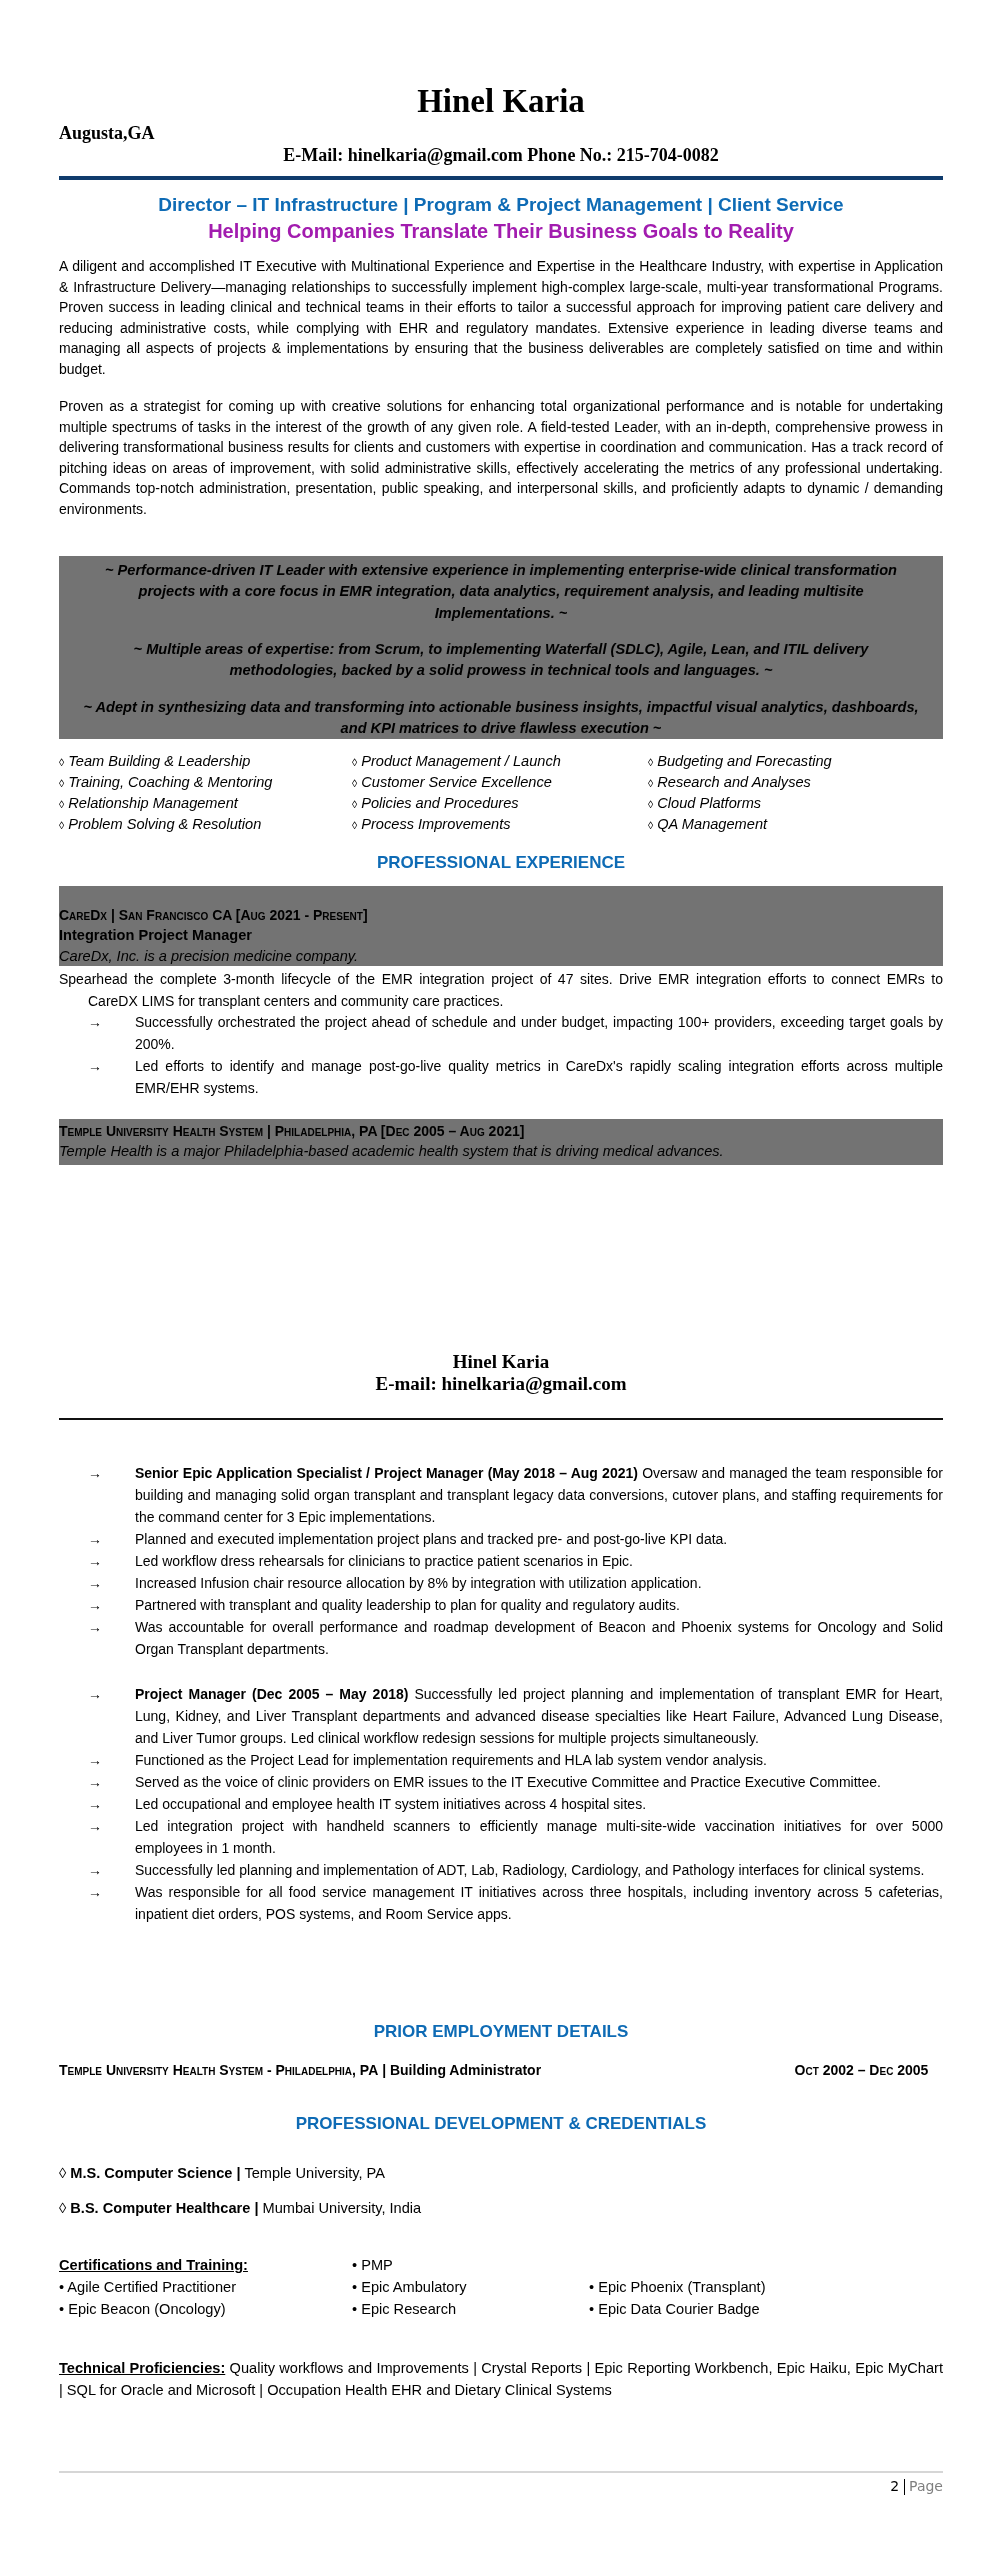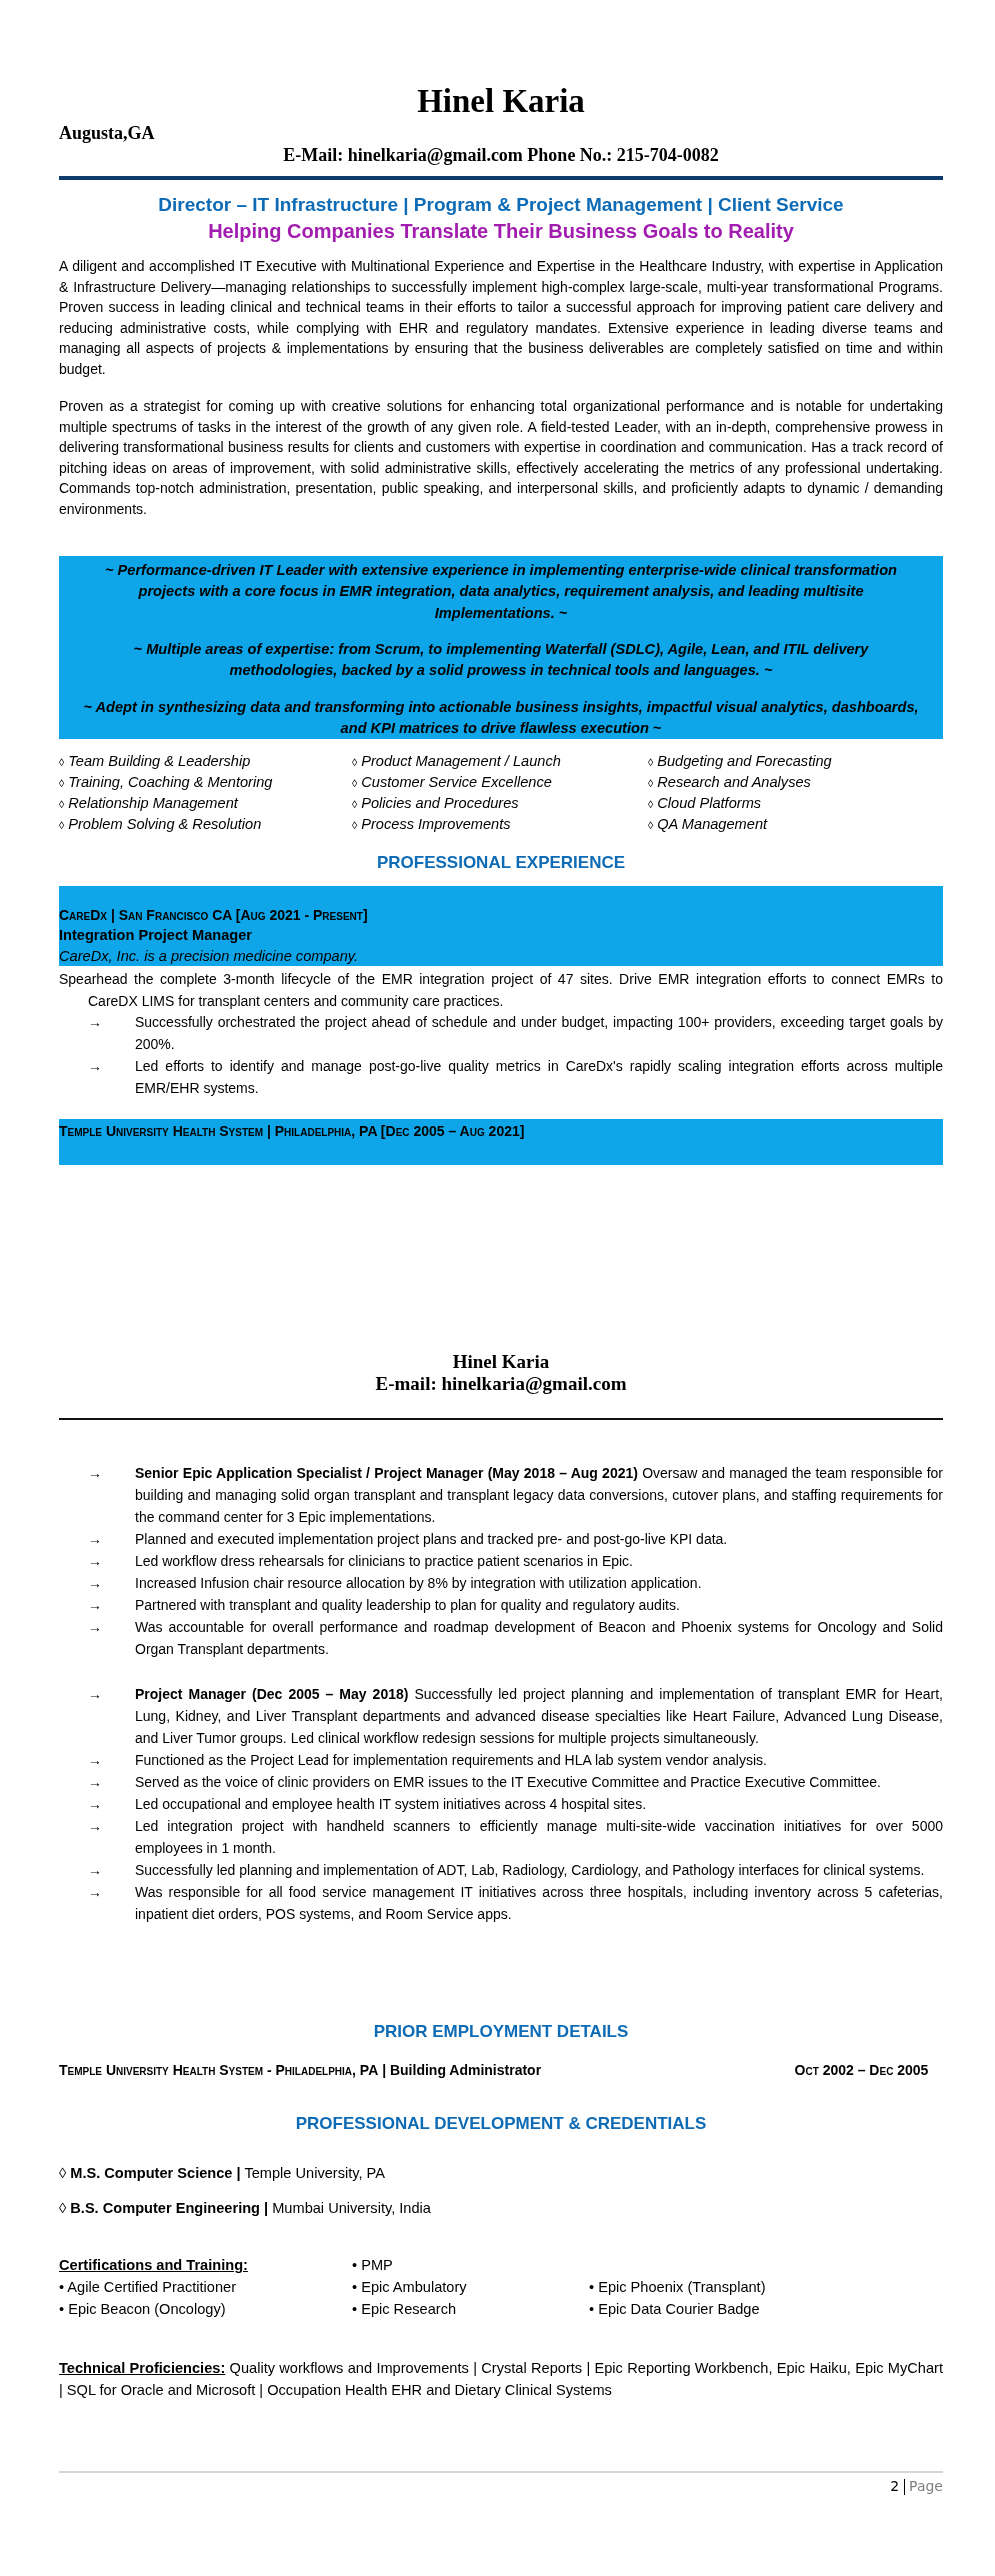--- a/index.html
+++ b/index.html
@@ -7,21 +7,21 @@
   .serif { font-family: "Liberation Serif", serif; }
   .center { text-align: center; }
   .abs { position: absolute; left: 59px; width: 884px; }
   .name { font-family: "Liberation Serif", serif; font-weight: bold; font-size: 33px; line-height: 35px; text-align: center; }
   .loc { font-family: "Liberation Serif", serif; font-weight: bold; font-size: 18px; line-height: 21px; text-align: left; }
   .contact { font-family: "Liberation Serif", serif; font-weight: bold; font-size: 18px; line-height: 21px; text-align: center; }
   .rule-blue { height: 3.5px; background: #0f3b6c; }
   .headline { color: #0e6bb5; font-weight: bold; font-size: 19px; text-align: center; line-height: 23.4px; }
   .tagline { color: #a21caf; font-weight: bold; font-size: 20px; text-align: center; line-height: 21px; }
   .para { font-size: 14px; line-height: 20.5px; text-align: justify; }
-  .greybox { background: #0ea5e9; }
+  .greybox { background: #737373; }
   .quote { font-size: 14.6px; font-weight: bold; font-style: italic; text-align: center; line-height: 21.7px; padding: 0 23.4px; }
   .skills { display: grid; grid-template-columns: 293px 296px 293px; font-size: 14.6px; font-style: italic; line-height: 20px; }
   .sec-title { color: #0e6bb5; font-weight: bold; font-size: 17px; text-align: center; line-height: 21px; }
   .co-head { font-size: 14px; font-weight: bold; font-variant: small-caps; line-height: 20px; }
   .role { font-size: 14.6px; font-weight: bold; line-height: 20.5px; }
   .co-desc { font-size: 14.6px; font-style: italic; line-height: 20.5px; }
   .arrow-list { list-style: none; margin: 0; padding: 0; }
   .arrow-list li { position: relative; padding-left: 76px; font-size: 14px; line-height: 20px; text-align: justify; }
   .arrow-list li .arr { position: absolute; left: 29px; top: 0; }
   .rule-black { height: 2.3px; background: #111; }
@@ -81,20 +81,21 @@
 <div class="abs" style="top:969px;">
   <div class="para" style="line-height:21.7px; padding-left:29px; text-indent:-29px;">Spearhead the complete 3-month lifecycle of the EMR integration project of 47 sites. Drive EMR integration efforts to connect EMRs to CareDX LIMS for transplant centers and community care practices.</div>
   <ul class="arrow-list" style="margin-top:0;">
     <li style="line-height:21.7px;"><span class="arr">→</span><span>Successfully orchestrated the project ahead of schedule and under budget, impacting 100+ providers, exceeding target goals by 200%.</span></li>
     <li style="line-height:21.7px;"><span class="arr">→</span><span>Led efforts to identify and manage post-go-live quality metrics in CareDx's rapidly scaling integration efforts across multiple EMR/EHR systems.</span></li>
   </ul>
 </div>
 
 <div class="abs greybox" style="top:1119px; height:46px; padding-top:1.8px; box-sizing:border-box;">
   <div class="co-head">Temple University Health System | Philadelphia, PA [Dec 2005 – Aug 2021]</div>
+  <div class="co-desc">Temple Health is a major Philadelphia-based academic health system that is driving medical advances.</div>
 </div>
 
 <div class="abs" style="top:1351px;">
   <div class="serif center" style="font-weight:bold; font-size:19px; line-height:22px;">Hinel Karia</div>
   <div class="serif center" style="font-weight:bold; font-size:19px; line-height:22px;">E-mail: hinelkaria@gmail.com</div>
 </div>
 <div class="abs rule-black" style="top:1418px;"></div>
 
 <div class="abs" style="top:1462px;">
   <ul class="arrow-list">
@@ -122,21 +123,21 @@
   <div style="padding-left:0;">
     <span style="font-variant:small-caps;">Temple University Health System - Philadelphia, PA</span><span> | Building Administrator</span>
   </div>
   <div style="padding-right:14.6px; font-variant:small-caps;">Oct 2002 – Dec 2005</div>
 </div>
 
 <div class="abs sec-title" style="top:2113px;">PROFESSIONAL DEVELOPMENT &amp; CREDENTIALS</div>
 
 <div class="abs" style="top:2163px; font-size:14.6px;">
   <div style="line-height:20px;"><span>◊</span> <b>M.S. Computer Science</b><b> |</b><span> Temple University, PA</span></div>
-  <div style="line-height:20px; margin-top:15px;"><span>◊</span> <b>B.S. Computer Engineering</b><b> |</b><span> Mumbai University, India</span></div>
+  <div style="line-height:20px; margin-top:15px;"><span>◊</span> <b>B.S. Computer Healthcare</b><b> |</b><span> Mumbai University, India</span></div>
 </div>
 
 <div class="abs cert-grid" style="top:2254px;">
   <div class="u">Certifications and Training:</div>
   <div>• <span>PMP</span></div>
   <div></div>
   <div>• <span>Agile Certified Practitioner</span></div>
   <div>• <span>Epic Ambulatory</span></div>
   <div>• <span>Epic Phoenix (Transplant)</span></div>
   <div>• <span>Epic Beacon (Oncology)</span></div>

